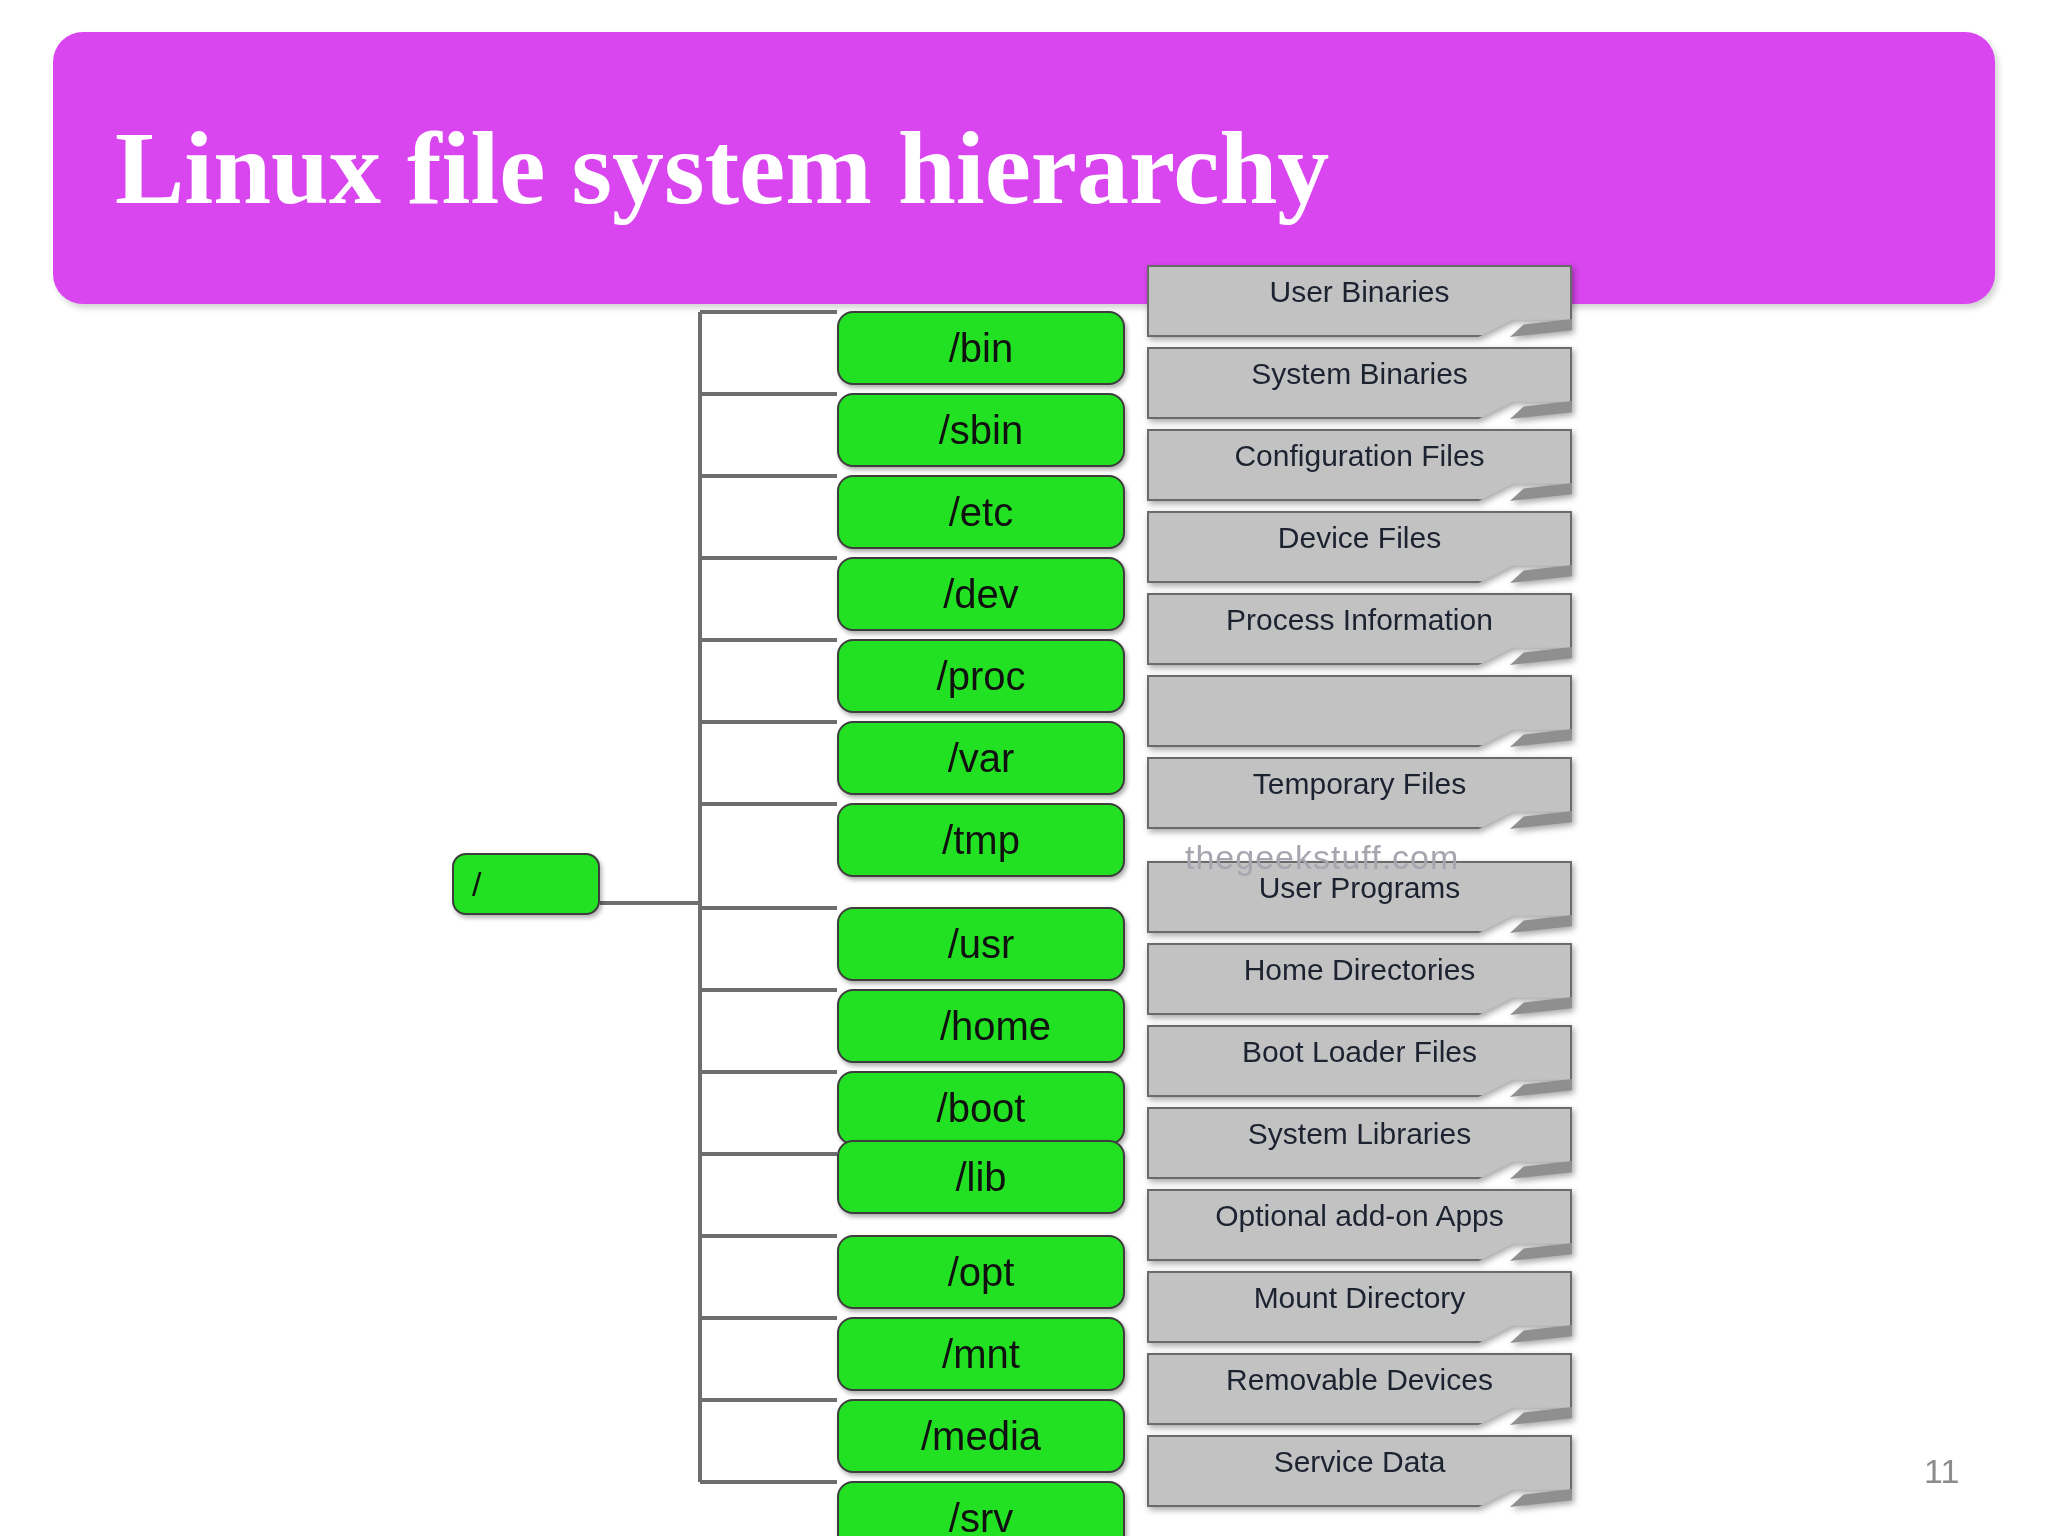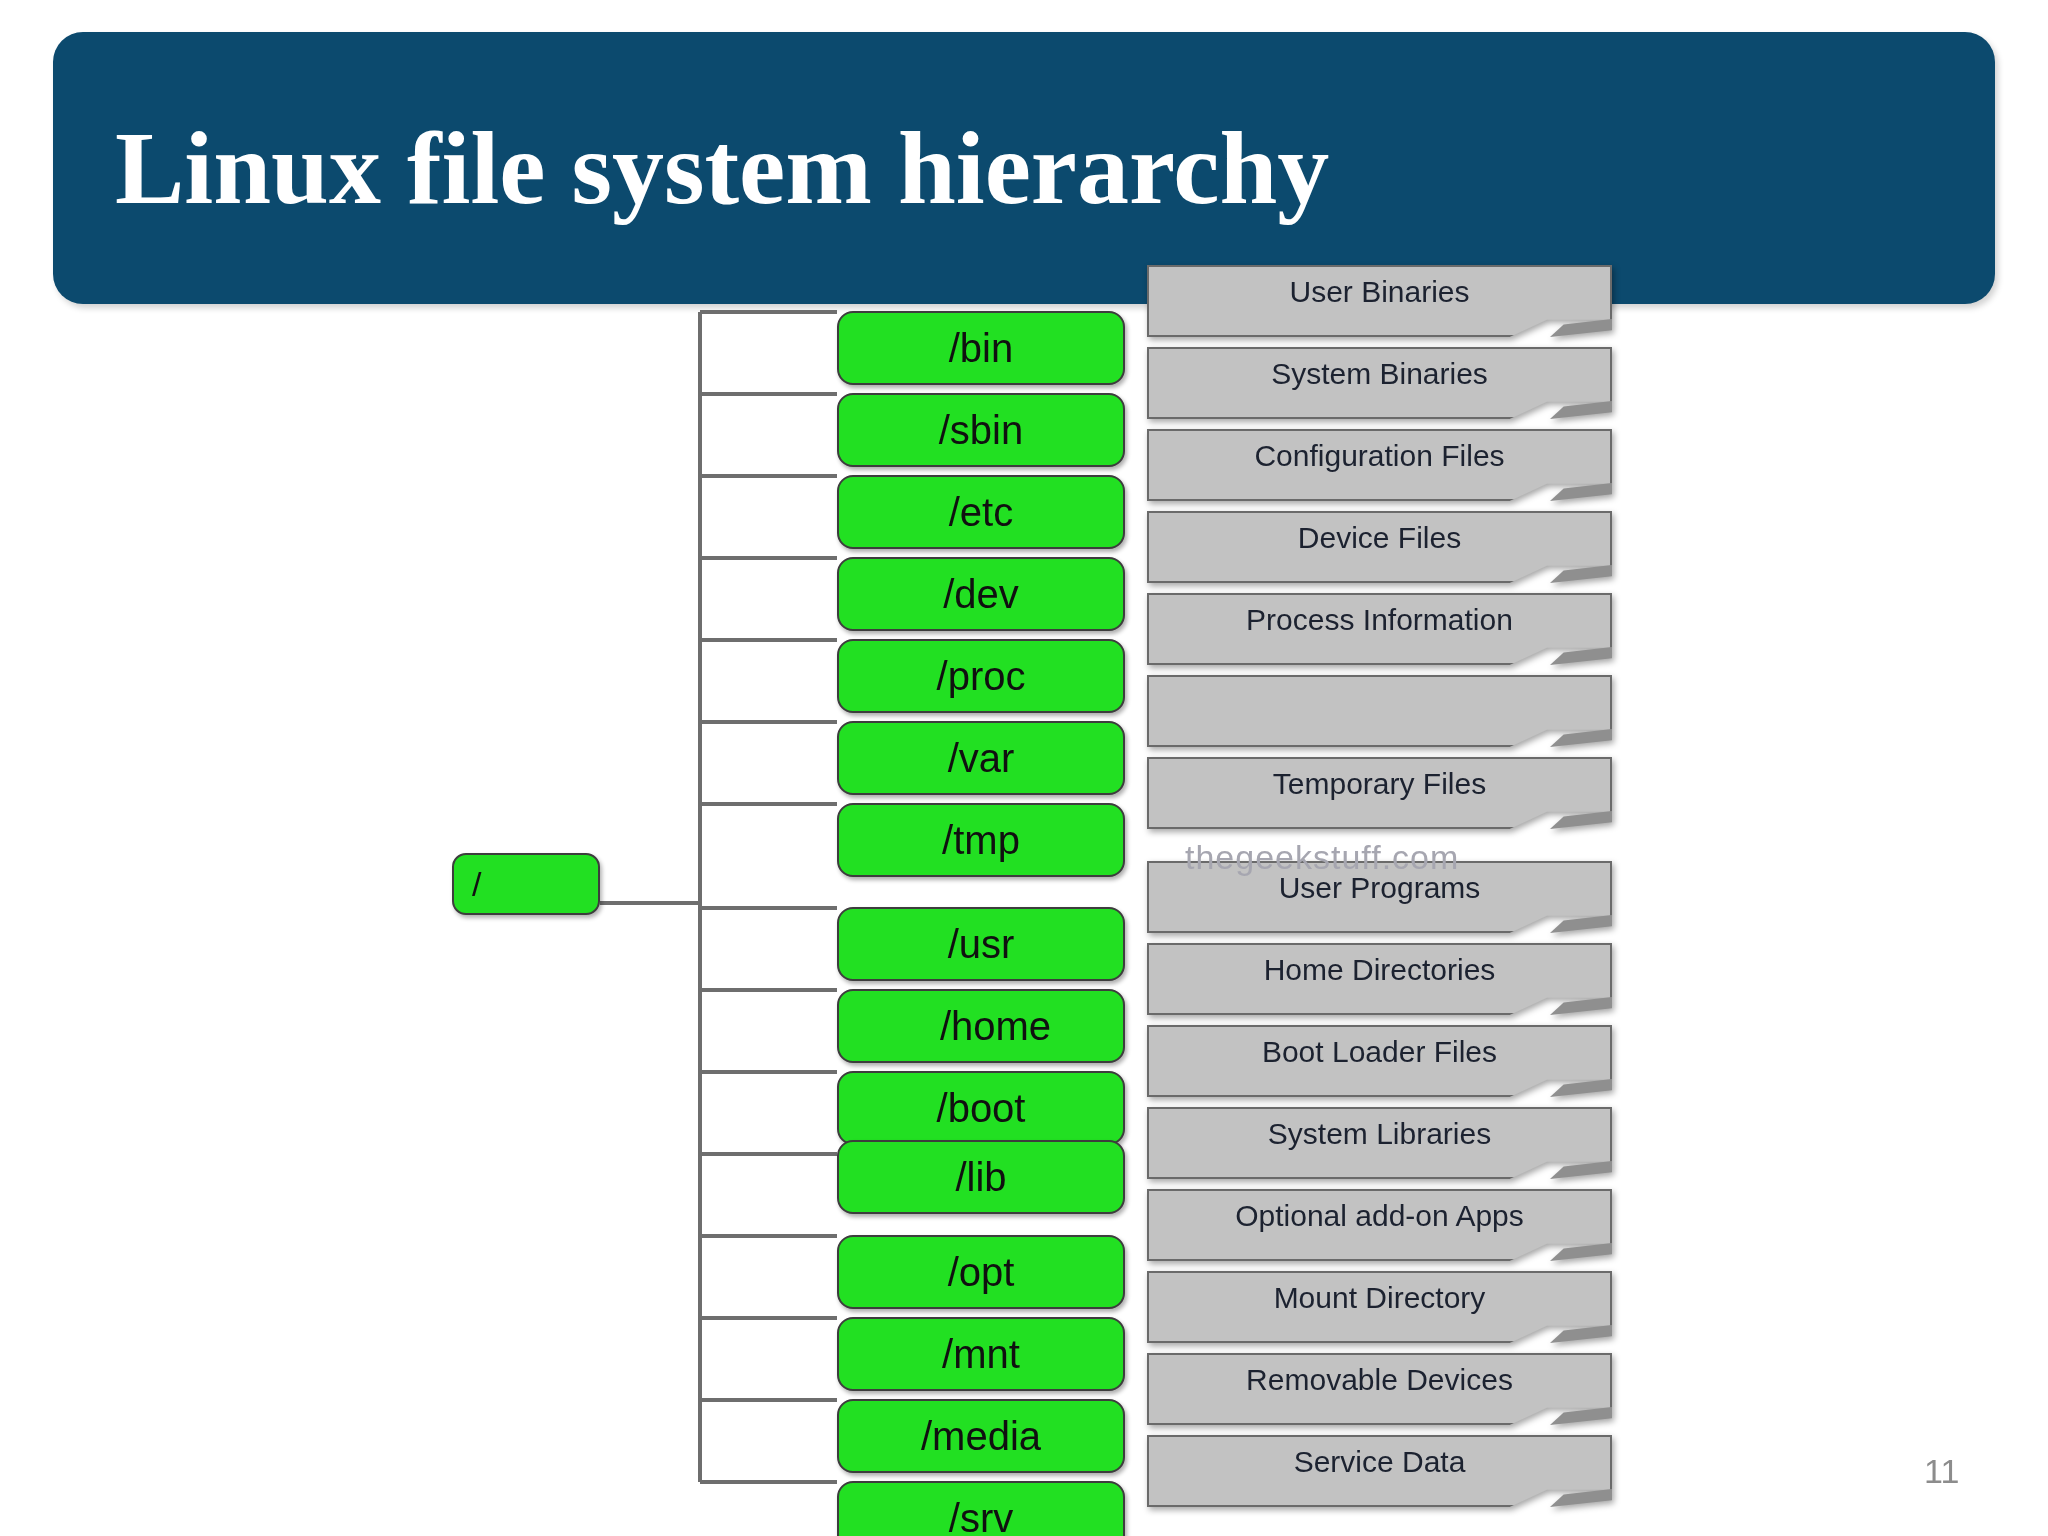--- a/index.html
+++ b/index.html
@@ -15,21 +15,21 @@
     font-family: "Liberation Sans", sans-serif;
   }
 
   
   #title-banner {
     position: absolute;
     left: 53px;
     top: 32px;
     width: 1942px;
     height: 272px;
-    background: #0c4a6e;
+    background: #d946ef;
     border-radius: 30px;
     box-shadow: 3px 4px 6px rgba(0,0,0,0.18);
     box-sizing: border-box;
   }
   #title-text {
     position: absolute;
     left: 62px;
     top: 50%;
     transform: translateY(-50%);
     font-family: "Liberation Serif", serif;
@@ -100,21 +100,21 @@
   .dir-label {
     font-size: 40px;
     color: #101010;
     font-family: "Liberation Sans", sans-serif;
     line-height: 1;
   }
 
   .desc-note {
     position: absolute;
     left: 1147px;
-    width: 465px;
+    width: 425px;
     height: 72px;
     box-sizing: border-box;
     filter: drop-shadow(2px 3px 3px rgba(0,0,0,0.35));
   }
   .desc-note .note-shape {
     position: absolute;
     inset: 0;
     background: #c2c2c2;
     border: 2px solid #6a6a6a;
     box-sizing: border-box;

